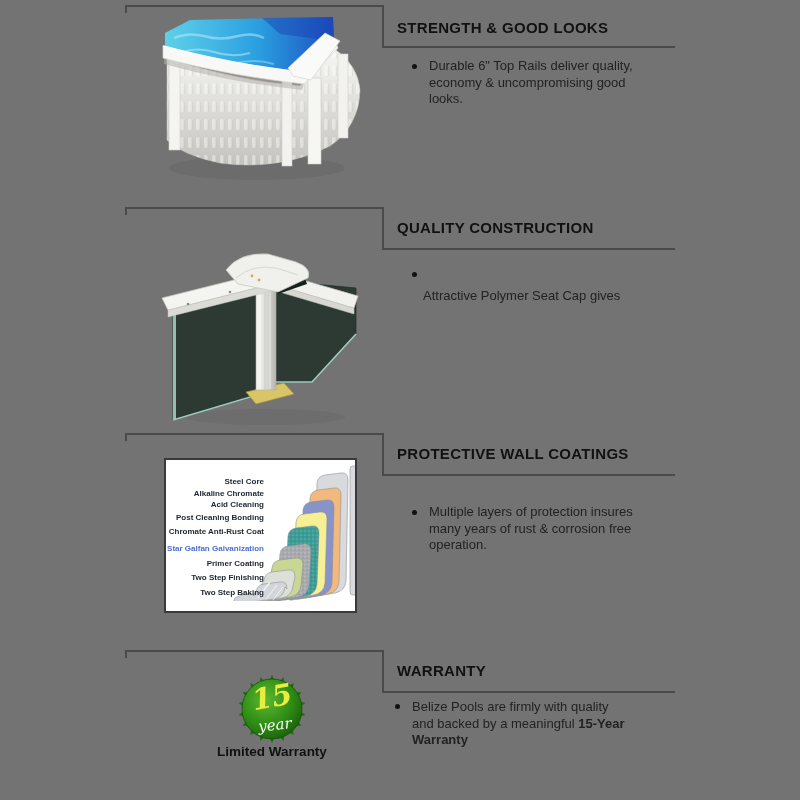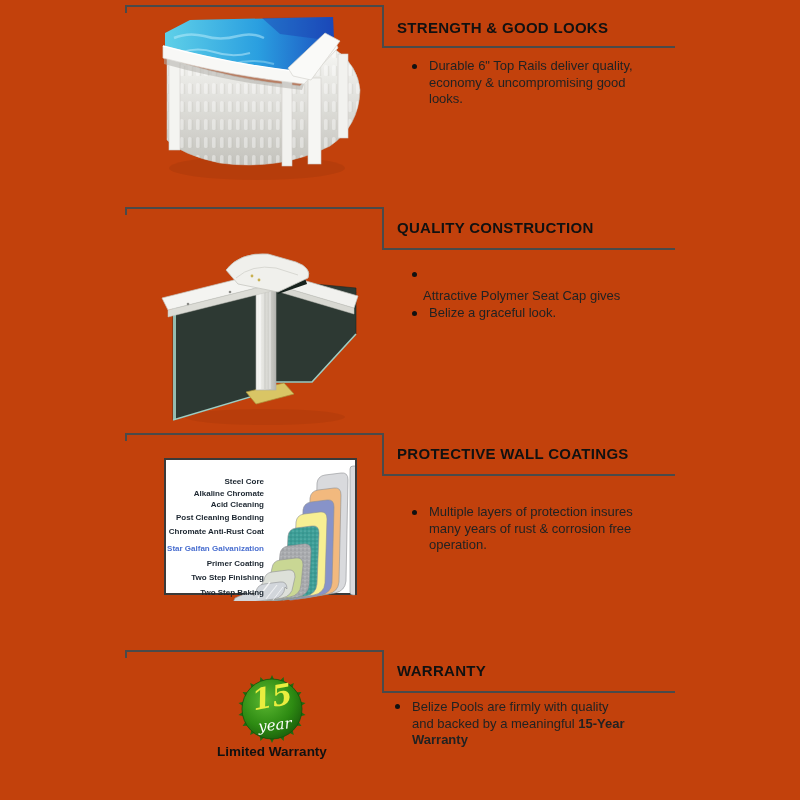--- a/index.html
+++ b/index.html
@@ -1,36 +1,36 @@
 <!DOCTYPE html>
 <html><head>
 <meta charset="utf-8">
 <style>
   html,body{margin:0;padding:0;background:#fff;}
-  .page{position:relative;width:800px;height:800px;background:#c2410c;overflow:hidden;
+  .page{position:relative;width:800px;height:800px;background:#737373;overflow:hidden;
         font-family:"Liberation Sans", sans-serif;}
   section{position:absolute;left:0;top:0;width:100%;height:100%;}
   
   .rule{position:absolute;background:#4a4a4a;}
   .rule-top{left:125px;width:258px;height:2px;}
   .rule-tick{left:125px;width:2px;height:8px;}
   .rule-vert{left:382px;width:2px;height:43px;}
   .rule-bottom{left:383px;width:292px;height:2px;}
   
   h2{position:absolute;left:397px;margin:0;font-size:15px;font-weight:bold;
      letter-spacing:.3px;color:#111;}
   .col{position:absolute;left:412px;width:245px;}
   .brow{display:flex;align-items:flex-start;}
   .dot{flex:0 0 5px;width:5px;height:5px;border-radius:50%;background:#111;
        margin:6px 12px 0 0;}
   .txt{font-size:13px;line-height:16.5px;color:#222;width:218px;}
   .no-bullet{margin:11px 0 0 11px;font-size:13px;line-height:16.5px;color:#222;width:218px;}
   .bold{font-weight:bold;}
   
-  .coatbox{position:absolute;left:164px;top:458px;width:193px;height:137px;
+  .coatbox{position:absolute;left:164px;top:458px;width:193px;height:155px;
            border:2px solid #3a3a3a;background:#fff;box-sizing:border-box;}
   .coatbox svg{position:absolute;left:0;top:0;z-index:0;}
   .clabel{position:absolute;left:0;width:98px;text-align:right;font-size:8px;
           font-weight:bold;color:#1c2630;white-space:nowrap;z-index:1;}
   .clabel.galfan{color:#4a6fd0;}
   
   .img-abs{position:absolute;}
   
   .warr-cap{position:absolute;left:212px;top:744px;width:120px;text-align:center;
             font-size:13.5px;font-weight:bold;color:#111;}
@@ -142,24 +142,20 @@
       <circle cx="99" cy="38" r="1.4" fill="#c8b050"></circle>
       <circle cx="28" cy="62" r="1.3" fill="#8a8a85"></circle>
       <circle cx="70" cy="50" r="1.3" fill="#8a8a85"></circle>
     </svg>
 
     <div class="col" style="top:266px">
       <div class="brow">
         <span class="dot"></span>
       </div>
       <div class="no-bullet">Attractive Polymer Seat Cap gives</div>
-      <div class="brow">
-        <span class="dot"></span>
-        <span class="txt">Belize a graceful look.</span>
-      </div>
     </div>
   </section>
 
   <section>
     <div class="rule rule-top" style="top:433px"></div>
     <div class="rule rule-tick" style="top:433px"></div>
     <div class="rule rule-vert" style="top:433px"></div>
     <div class="rule rule-bottom" style="top:474px"></div>
     <h2 style="top:445px">PROTECTIVE WALL COATINGS</h2>
 

